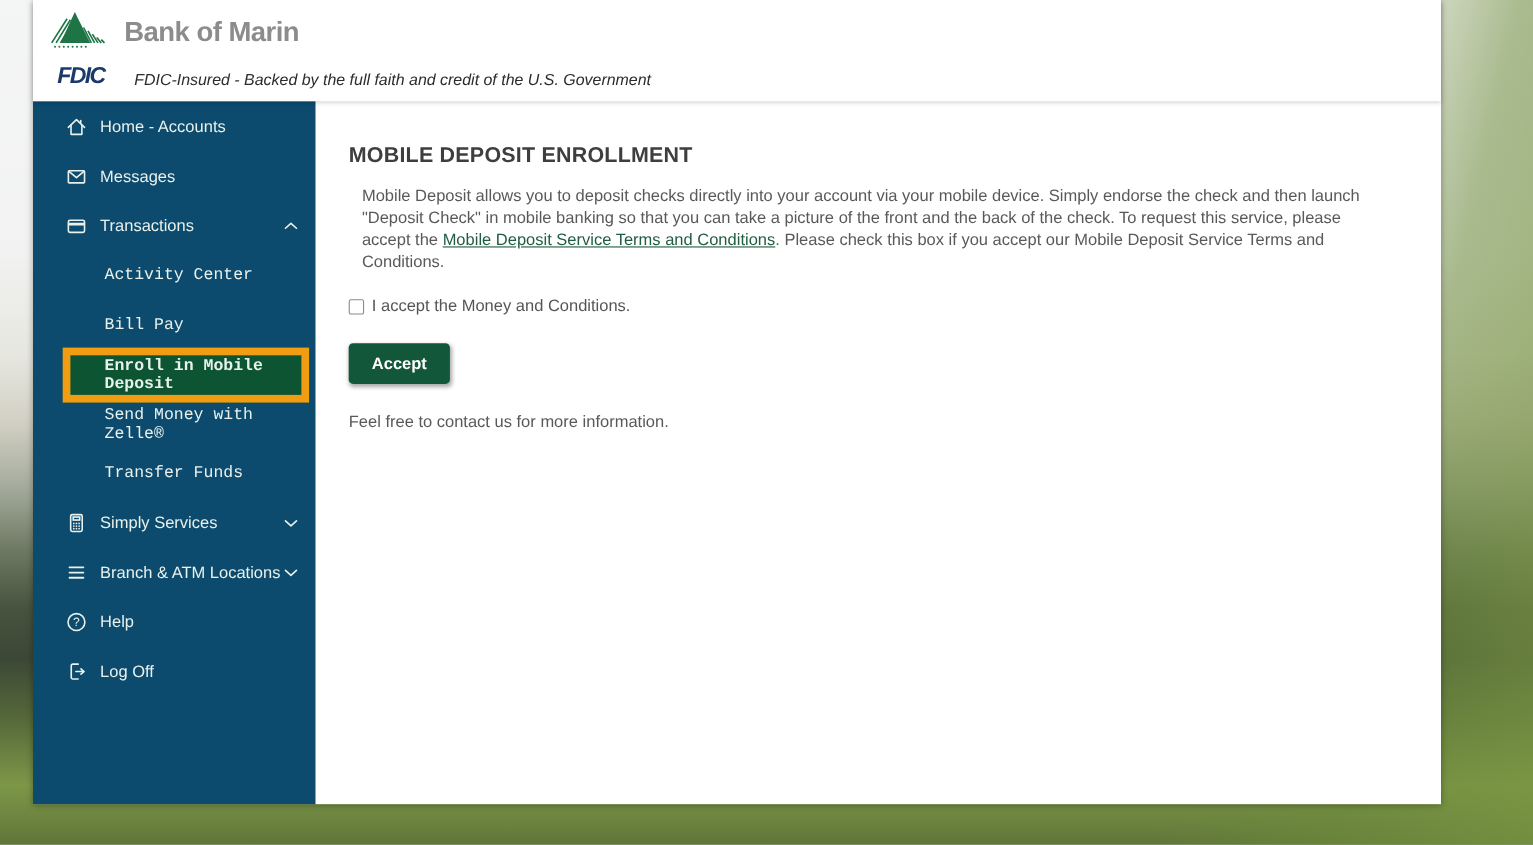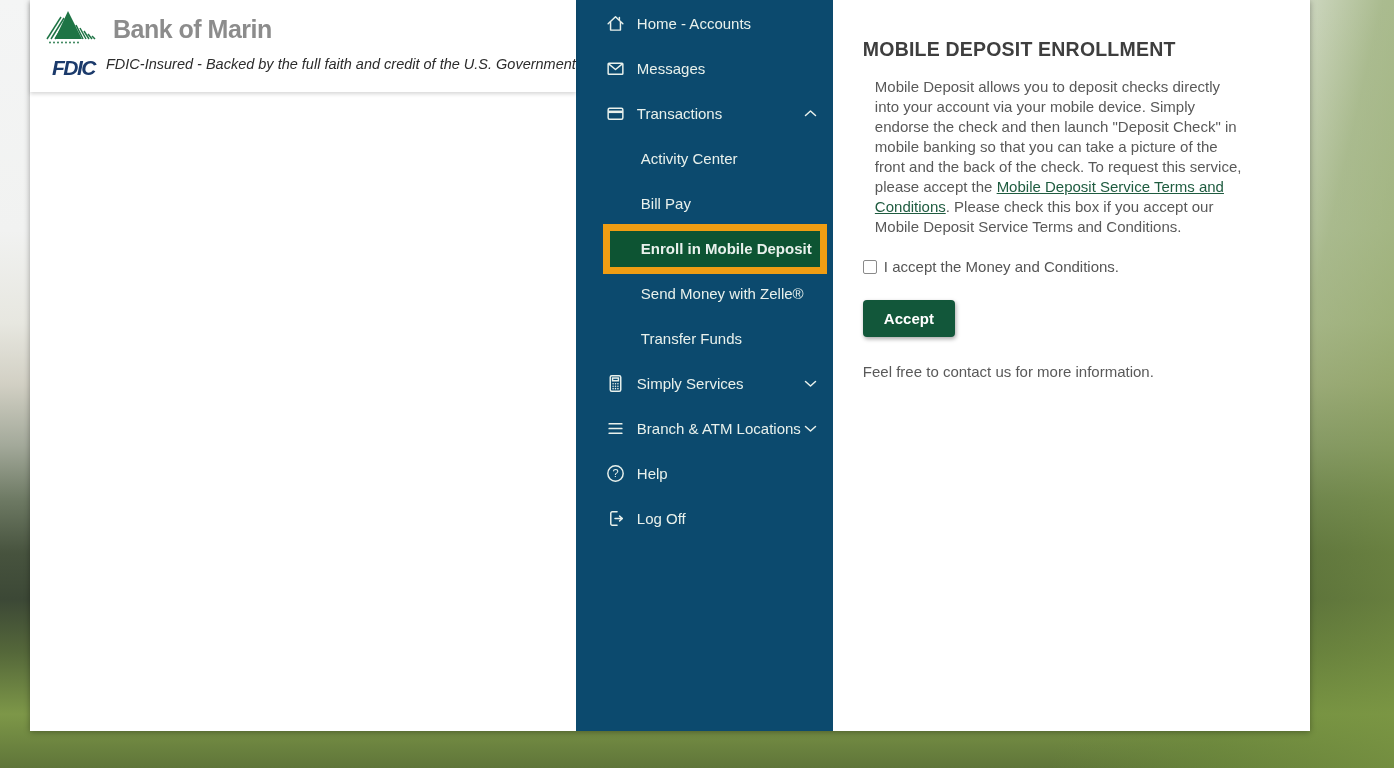--- a/index.html
+++ b/index.html
@@ -14,53 +14,53 @@
     background:
       linear-gradient(103deg, rgba(0,0,0,0) 78%, rgba(110,140,60,.55) 88%, rgba(122,150,66,.75) 100%),
       linear-gradient(180deg,
         #f4f5f5 0%, #f1f2f1 30%, #e7e7e0 42%, #d2d0c4 50%,
         #a3a99a 58%, #6e7a64 65%, #47533e 72%, #3c4836 78%,
         #55683a 85%, #7d9748 93%, #5f7539 100%);
   }
   
   .panel {
     position:absolute; left:30px; top:0; width:1280px; height:731px;
-    display:flex; flex-direction:row;
+    display:flex; flex-direction:column;
     box-shadow:0 1px 6px rgba(0,0,0,.35);
     background:#fff;
   }
   
   .header {
     height:92px; background:#fff; flex:0 0 auto; position:relative; z-index:2;
     box-shadow:0 2px 4px rgba(0,0,0,.16);
   }
   .logo-row { display:flex; align-items:center; gap:9px; padding:8px 0 0 16px; }
   .brand-text {
     font-size:25px; font-weight:bold; color:#8c8c8c; letter-spacing:-0.5px;
   }
-  .fdic-row { display:flex; align-items:flex-start; gap:11px; padding:6px 0 0 22px; }
+  .fdic-row { display:flex; align-items:flex-end; gap:27px; padding:6px 0 0 22px; }
   .fdic-abbr {
     font-size:21px; font-weight:bold; font-style:italic; color:#1b3a6b; letter-spacing:-1.5px;
   }
   .fdic-text { font-size:14.5px; font-style:italic; color:#2c2c2c; }
   
   .body-row { flex:1 1 auto; display:flex; min-height:0; }
   
   .sidebar { width:257px; flex:0 0 257px; background:#0c4a6e; color:#e9f1ec; padding-top:1px; }
   .nav-item {
     height:45px; display:flex; align-items:center; padding:0 16px 0 29px;
     font-size:15px; cursor:pointer;
   }
   .nav-icon { width:21px; height:21px; margin-right:11px; display:flex; align-items:center; justify-content:center; color:#e9f1ec; }
   .nav-icon svg { display:block; }
   .nav-label { flex:1 1 auto; }
   .nav-chevron { margin-left:auto; display:flex; color:#e9f1ec; }
   .nav-subitem {
     height:45px; display:flex; align-items:center; padding-left:65px;
-    font-size:15px; cursor:pointer;
+    font-size:15px; cursor:pointer;font-family:Liberation Mono, monospace;
   }
   .nav-subitem.highlight {
     height:50px; margin:-2.5px 0 -2.5px 27px; width:224px;
     border:7px solid #f09d13; background:#0d5433;
     padding-left:31px; font-weight:bold;
   }
   
   .main { flex:1 1 auto; background:#fff; padding:38px 56px 0 30px; overflow:hidden; }
   .page-title {
     margin:0 0 16px; font-size:19.5px; font-weight:600; color:#3e3e3e; letter-spacing:.2px;

